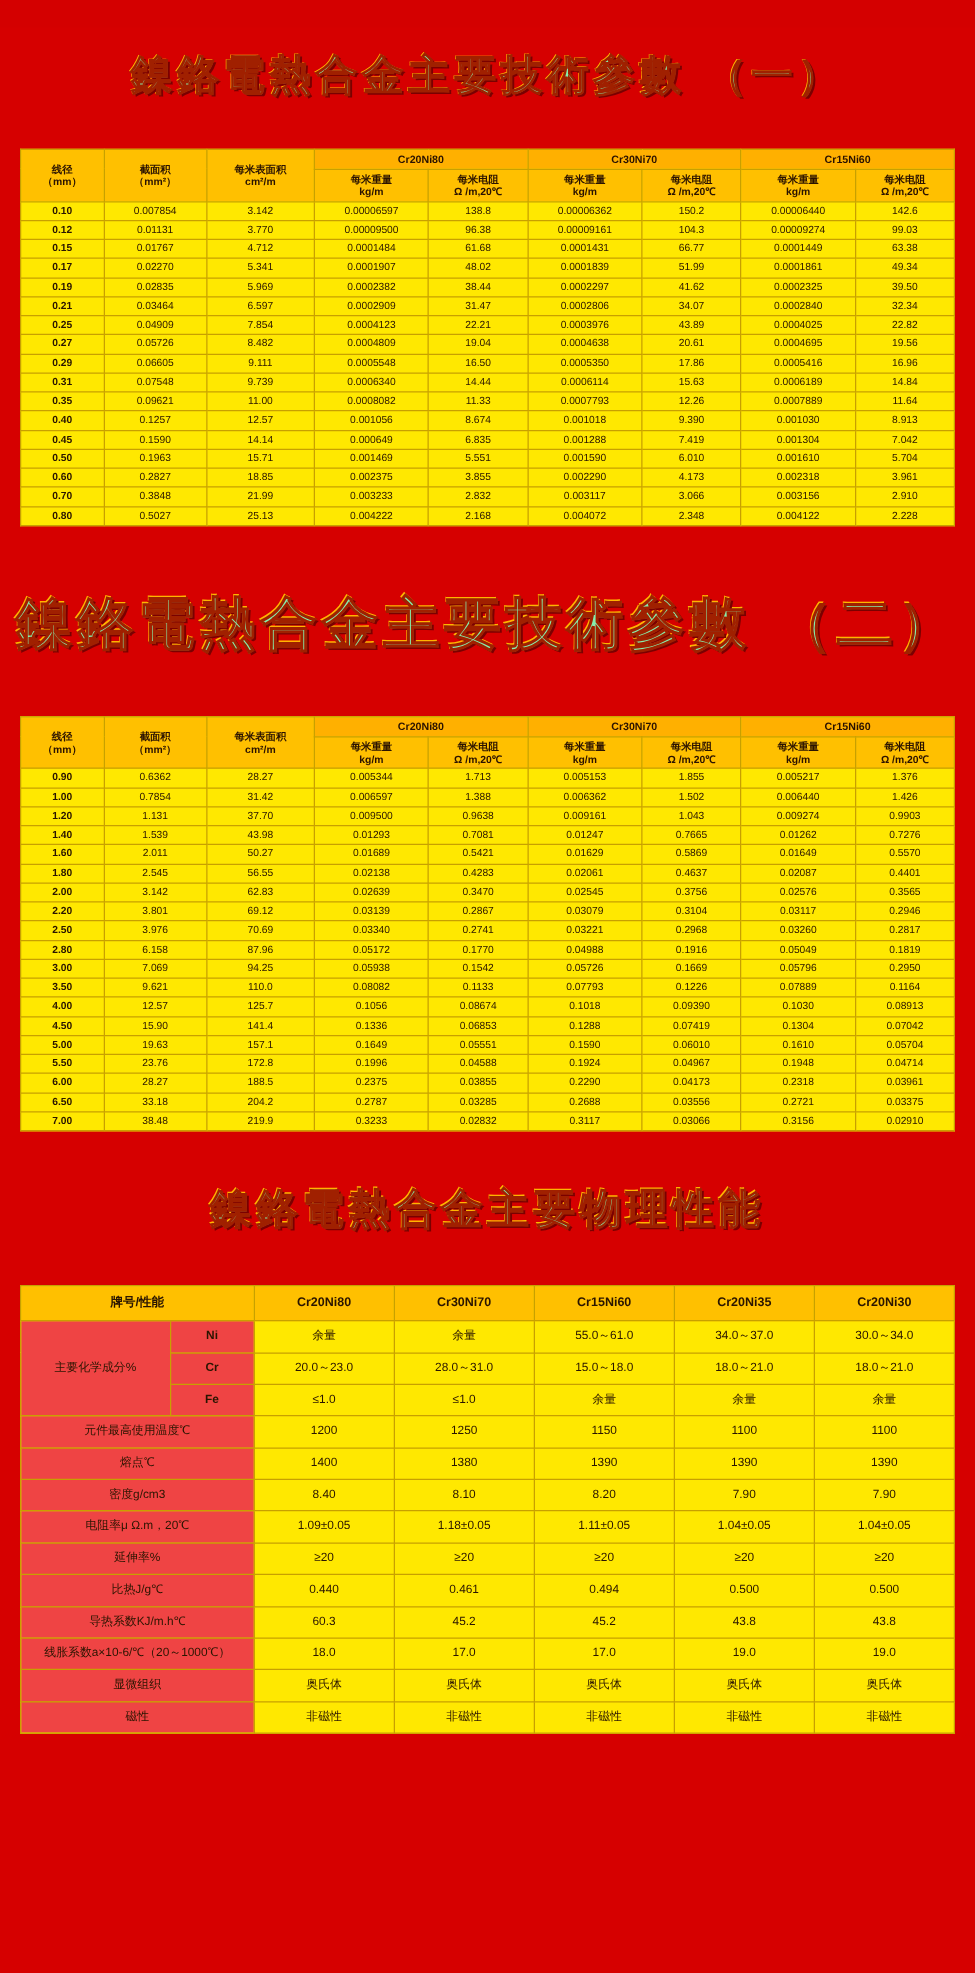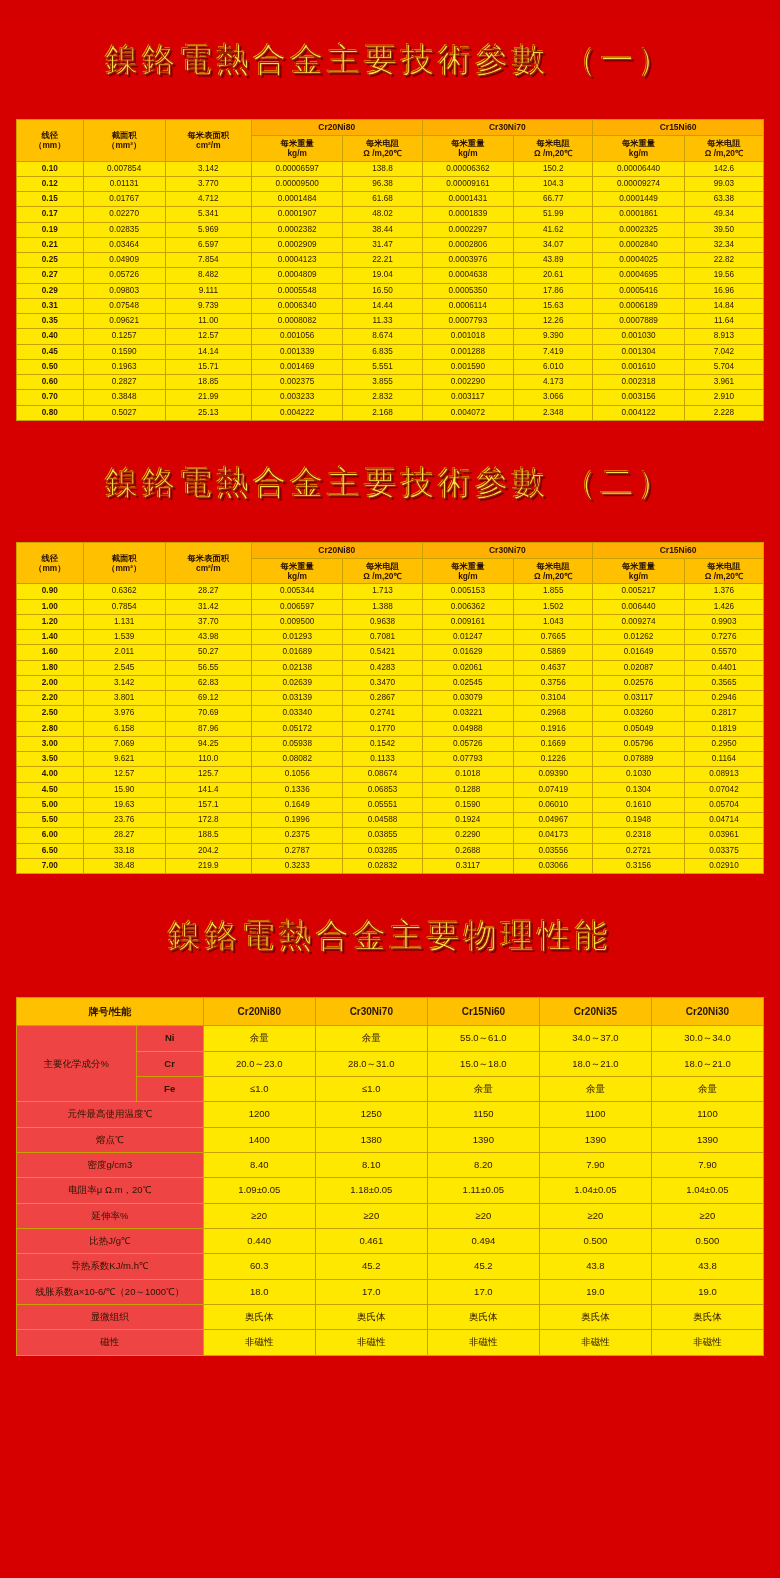--- a/index.html
+++ b/index.html
@@ -17,29 +17,29 @@
   }
   .page {
     width: 780px;
     min-height: 1578px;
     background: #d60000;
     padding: 0;
     position: relative;
   }
   .title {
     text-align: center;
-    color: #fde047;
+    color: #86efac;
     font-family: "DejaVu Serif", serif;
-    font-weight: normal;
+    font-weight: bold;
     letter-spacing: 4px;
     text-shadow: 2px 2px 0 #7a0000, -1px -1px 0 #ffb400;
     -webkit-text-stroke: 1px #a02000;
   }
   #title1 { font-size: 33px; padding-top: 16px; padding-bottom: 14px; }
-  #title2 { font-size: 33px; padding-top: 18px; padding-bottom: 14px; }
+  #title2 { font-size: 45px; padding-top: 18px; padding-bottom: 14px; }
   #title3 { font-size: 33px; padding-top: 18px; padding-bottom: 16px; }
 
   .tbl-wrap { padding: 0 16px; }
   table.data {
     width: 100%;
     border-collapse: collapse;
     background: #ffe800;
     font-size: 8.2px;
     color: #2a1500;
     table-layout: fixed;
@@ -230,21 +230,21 @@
             <td>8.482</td>
             <td>0.0004809</td>
             <td>19.04</td>
             <td>0.0004638</td>
             <td>20.61</td>
             <td>0.0004695</td>
             <td>19.56</td>
           </tr>
           <tr>
             <td class="dim">0.29</td>
-            <td>0.09803</td>
+            <td>0.06605</td>
             <td>9.111</td>
             <td>0.0005548</td>
             <td>16.50</td>
             <td>0.0005350</td>
             <td>17.86</td>
             <td>0.0005416</td>
             <td>16.96</td>
           </tr>
           <tr>
             <td class="dim">0.31</td>
@@ -276,21 +276,21 @@
             <td>8.674</td>
             <td>0.001018</td>
             <td>9.390</td>
             <td>0.001030</td>
             <td>8.913</td>
           </tr>
           <tr>
             <td class="dim">0.45</td>
             <td>0.1590</td>
             <td>14.14</td>
-            <td>0.001339</td>
+            <td>0.000649</td>
             <td>6.835</td>
             <td>0.001288</td>
             <td>7.419</td>
             <td>0.001304</td>
             <td>7.042</td>
           </tr>
           <tr>
             <td class="dim">0.50</td>
             <td>0.1963</td>
             <td>15.71</td>

